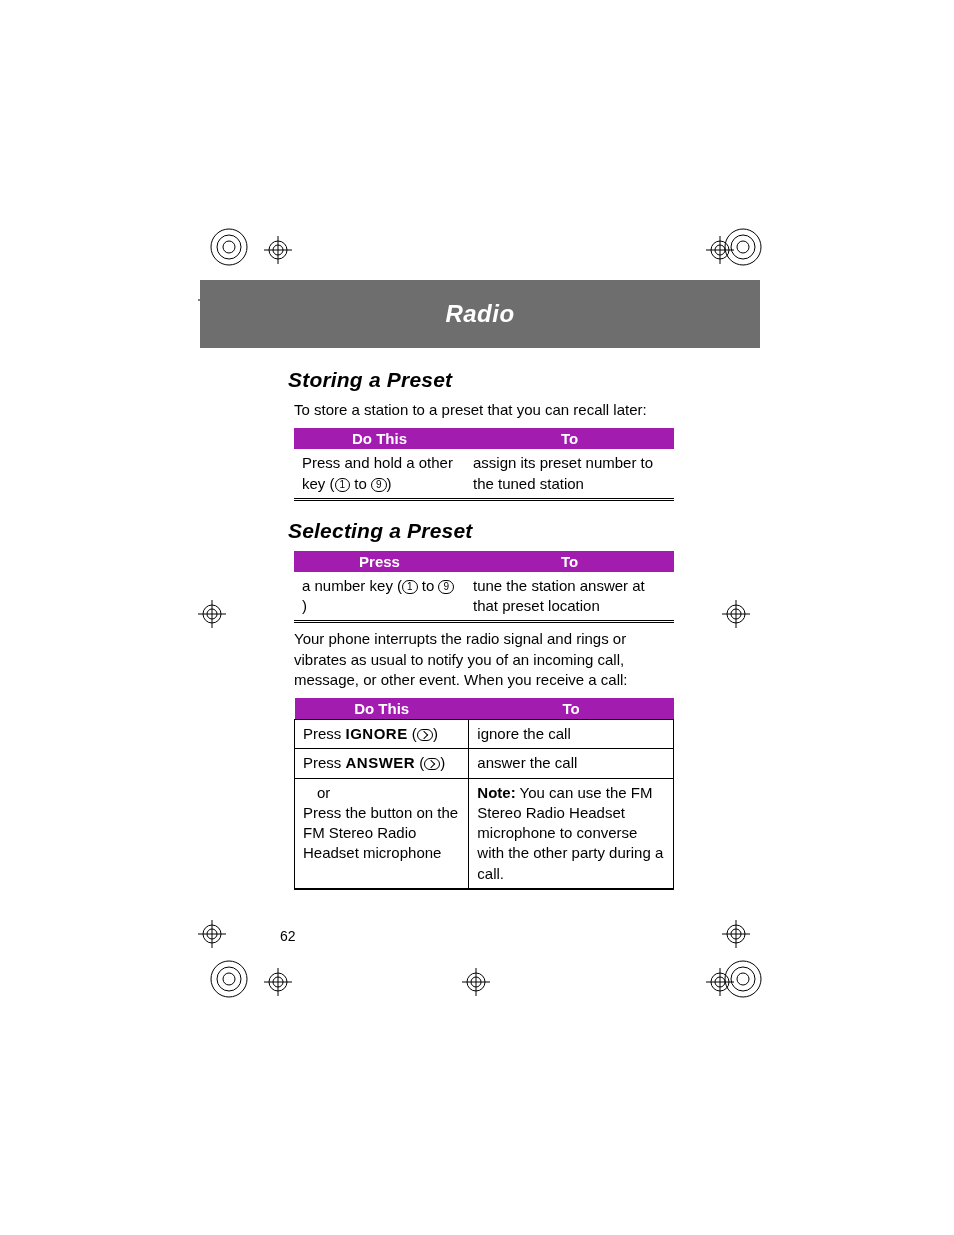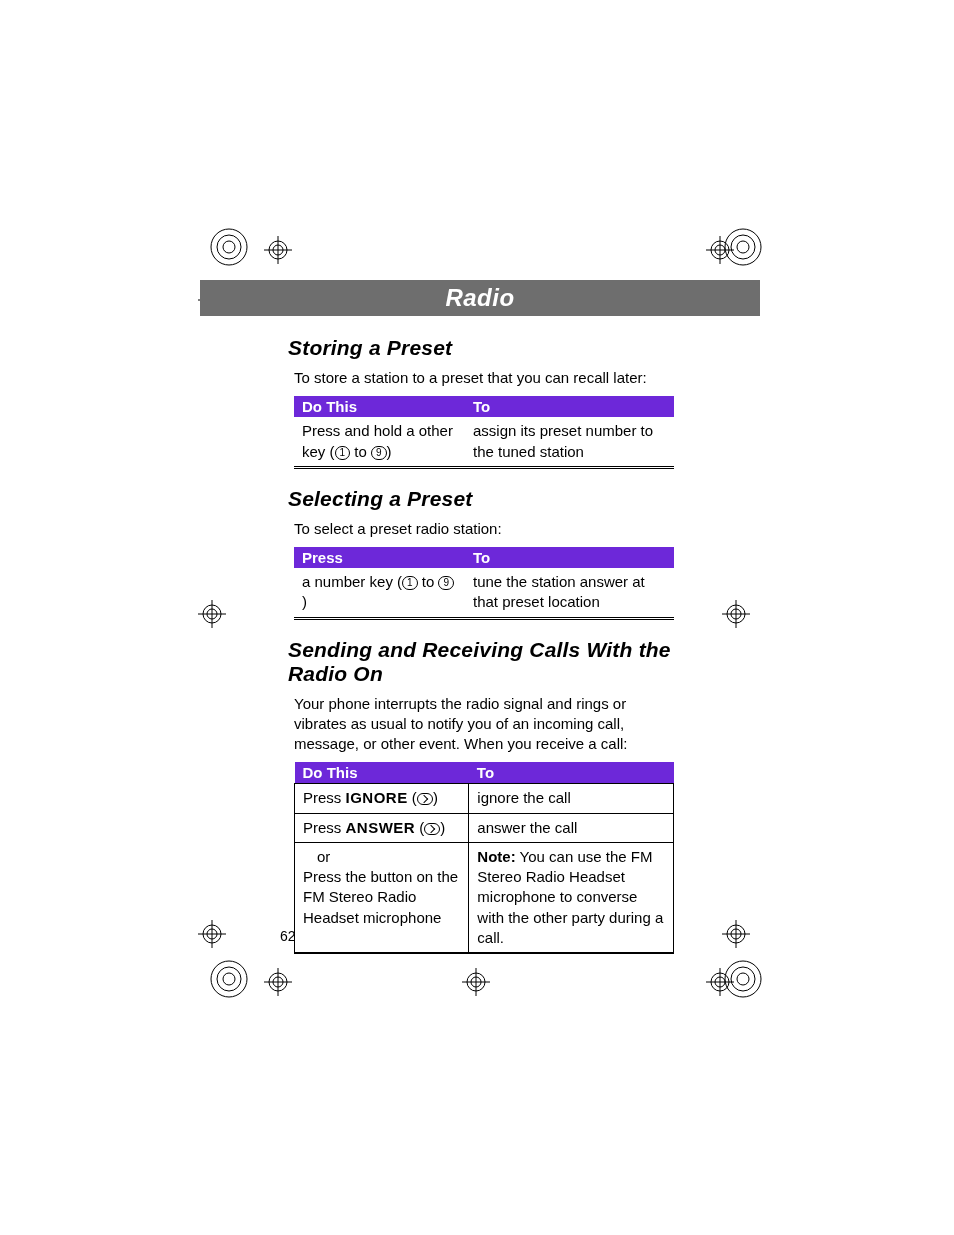--- a/index.html
+++ b/index.html
@@ -23,21 +23,21 @@
     top: 280px;
     width: 400px;
   }
   .title-bar {
     background: #6e6e6e;
     color: #fff;
     font-style: italic;
     font-weight: bold;
     font-size: 24px;
     text-align: center;
-    padding: 4px 0;
+    padding: 20px 0;
     margin: 0 -80px 20px -80px;
     width: 560px;
     letter-spacing: 0.5px;
   }
   h2.section {
     font-style: italic;
     font-weight: bold;
     font-size: 21px;
     margin: 18px 0 8px 8px;
     letter-spacing: 0.2px;
@@ -47,23 +47,23 @@
     font-size: 15px;
     line-height: 1.35;
   }
   table.inst {
     width: 380px;
     margin-left: 14px;
     border-collapse: collapse;
     font-size: 15px;
   }
   table.inst thead th {
-    background: #6d28d9;
+    background: #a21caf;
     color: #fff;
-    text-align: left;
+    text-align: center;
     font-weight: bold;
     padding: 2px 8px;
     font-size: 15px;
   }
   table.inst tbody td {
     padding: 4px 8px;
     vertical-align: top;
     line-height: 1.35;
   }
   table.inst.open {
@@ -252,21 +252,20 @@
           <tr>
         <td>
           <span>Press and hold a other key (</span><span class="key-icon">1</span><span> to </span><span class="key-icon">9</span><span>)</span>
         </td>
         <td>assign its preset number to the tuned station</td>
       </tr>
         </tbody>
     </table>
 
     <h2 class="section">Selecting a Preset</h2>
-    <p class="intro">To select a preset radio station:</p>
     <table class="inst open">
       <colgroup>
           <col style="width:45%">
           <col style="width:55%">
         </colgroup>
       <thead>
           <tr>
         <th>Press</th>
         <th>To</th>
       </tr>
@@ -274,21 +273,20 @@
       <tbody>
           <tr>
         <td>
           <span>a number key (</span><span class="key-icon">1</span><span> to </span><span class="key-icon">9</span><span>)</span>
         </td>
         <td>tune the station answer at that preset location</td>
       </tr>
         </tbody>
     </table>
 
-    <h2 class="section">Sending and Receiving Calls With the Radio On</h2>
     <p class="intro">Your phone interrupts the radio signal and rings or vibrates as usual to notify you of an incoming call, message, or other event. When you receive a call:</p>
     <table class="inst boxed">
       <colgroup>
           <col style="width:46%">
           <col style="width:54%">
         </colgroup>
       <thead>
           <tr>
         <th>Do This</th>
         <th>To</th>

